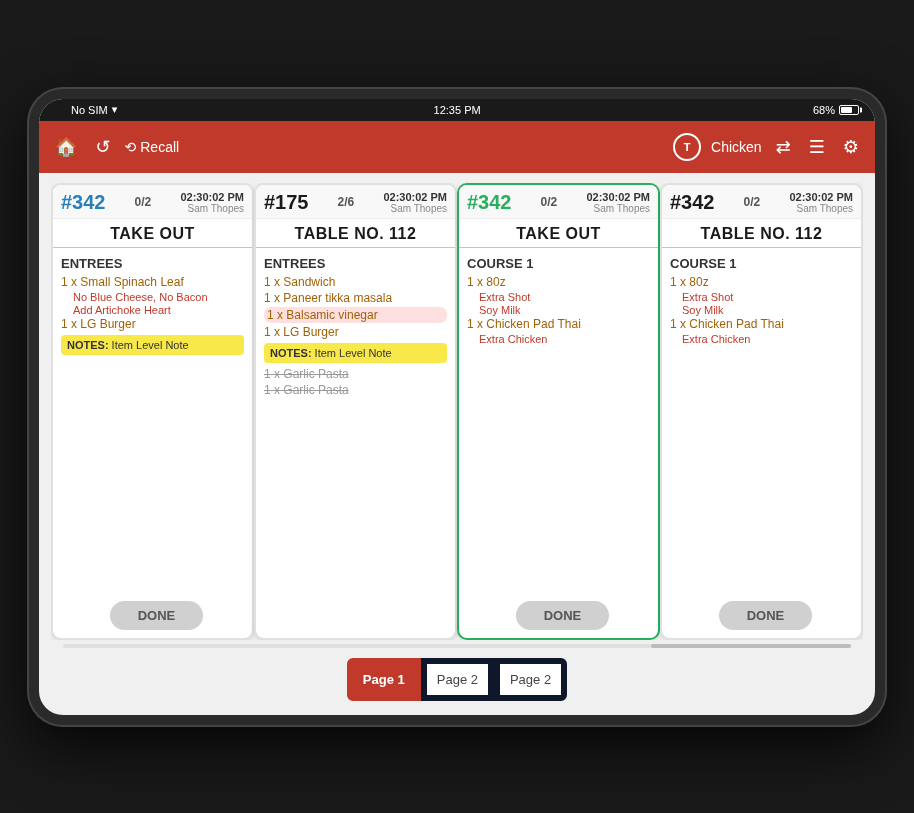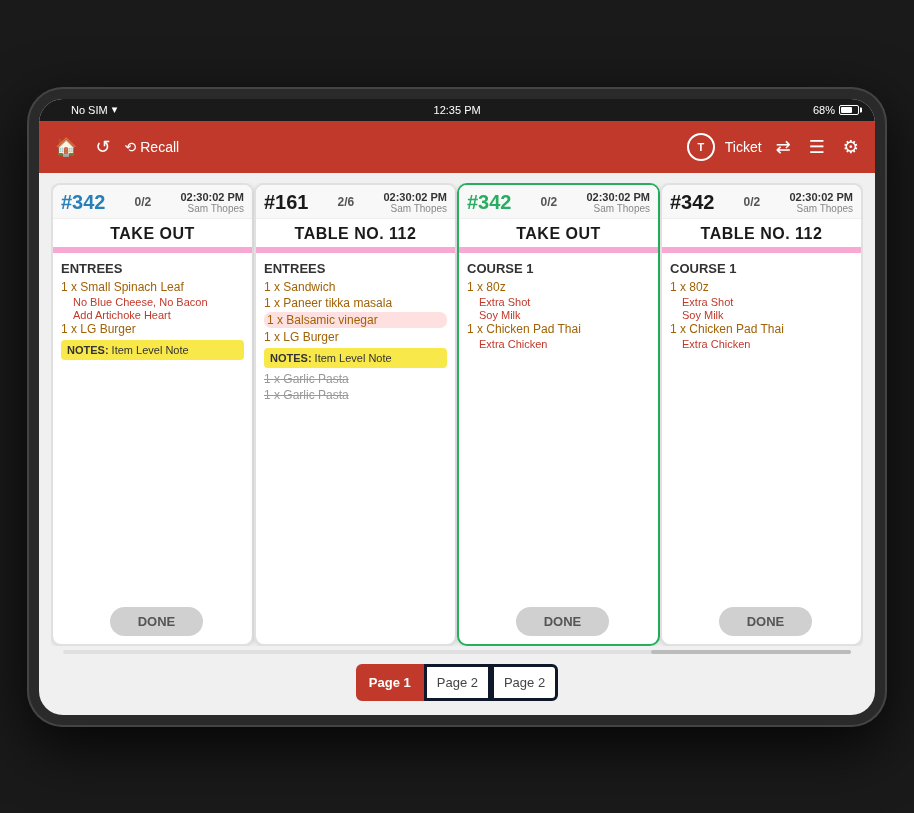--- a/index.html
+++ b/index.html
@@ -209,21 +209,21 @@
       font-size: 10px;
       color: #888;
     }
 
     .ticket-type {
       text-align: center;
       font-size: 16px;
       font-weight: 800;
       color: #1a1a1a;
       padding: 6px 4px 4px 4px;
-      border-bottom: 6px solid #f9a8d4;
+      border-bottom: 1px solid #f9a8d4;
       letter-spacing: 0.5px;
     }
 
     .ticket-body {
       flex: 1;
       padding: 8px;
       overflow-y: auto;
       font-size: 12px;
     }
 
@@ -290,21 +290,21 @@
     
     .pagination {
       display: flex;
       justify-content: center;
       align-items: center;
       gap: 0;
       padding: 6px 0 8px 0;
     }
     .page-btn {
       padding: 8px 10px;
-      border: 3px solid #0f172a;
+      border: 6px solid #0f172a;
       background: white;
       font-size: 13px;
       cursor: pointer;
       color: #444;
     }
     .page-btn.active {
       background: #c0392b;
       color: white;
       border-color: #c0392b;
       border-radius: 6px 0 0 6px;
@@ -339,21 +339,21 @@
 
     <div class="toolbar">
       <div class="toolbar-icon">🏠</div>
       <div class="toolbar-icon">↺</div>
       <div class="recall-btn">
         <span>⟲</span>
         <span>Recall</span>
       </div>
       <div class="toolbar-right">
         <div class="kitchen-badge">T</div>
-        <span class="kitchen-label">Ticket</span>
+        <span class="kitchen-label">Chicken</span>
         <div class="toolbar-icon">⇄</div>
         <div class="toolbar-icon">☰</div>
         <div class="toolbar-icon">⚙</div>
       </div>
     </div>
 
     <div class="main-content">
       <div class="tickets-row" id="tickets-container">
 
       <div class="ticket-card">
@@ -373,21 +373,21 @@
               <div class="item-modifier">Add Artichoke Heart</div>
               <div class="item-row" style="">1 x LG Burger</div>
               <div class="notes-box"><span class="notes-label">NOTES:</span> Item Level Note</div>
             </div>
     <div class="ticket-footer">
       <button style="background:#d0d0d0;color:#555;border:none;border-radius:20px;padding:7px 28px;font-size:13px;font-weight:700;cursor:pointer;">DONE</button>
     </div>
   </div>
           <div class="ticket-card">
     <div class="ticket-header">
-      <div style="font-size:20px;font-weight:800;color:#1a1a1a">#161</div>
+      <div style="font-size:20px;font-weight:800;color:#1a1a1a">#175</div>
       <div class="ticket-count">2/6</div>
       <div class="ticket-meta">
         <div class="ticket-time">02:30:02 PM</div>
         <div class="ticket-person">Sam Thopes</div>
       </div>
     </div>
     <div class="ticket-type">TABLE NO. 112</div>
   <div class="ticket-body">
               <div class="section-label">ENTREES</div>
               <div class="item-row" style="">1 x Sandwich</div>

